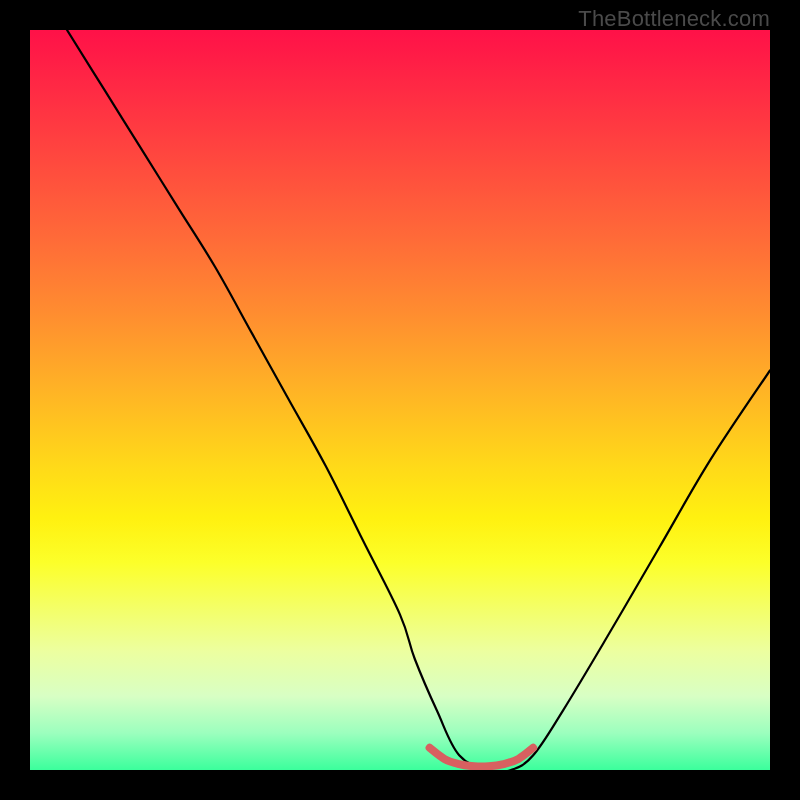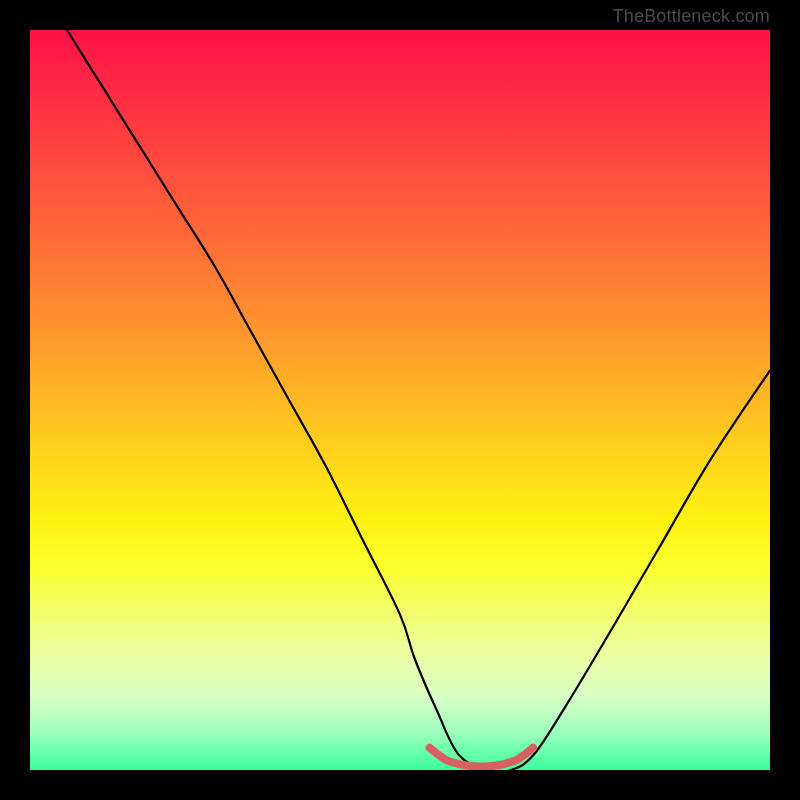--- a/index.html
+++ b/index.html
@@ -44,21 +44,21 @@
       #d8ffc4 90%,
       #9cffbe 95%,
       #3bff9c 100%
     );
   }
   .watermark {
     position: absolute;
     top: 6px;
     right: 30px;
     color: #4a4a4a;
-    font-size: 18px;
+    font-size: 22px;
     font-weight: 500;
     letter-spacing: 0.2px;
     z-index: 5;
   }
   svg.curve {
     position: absolute;
     inset: 0;
     width: 100%;
     height: 100%;
     z-index: 3;

